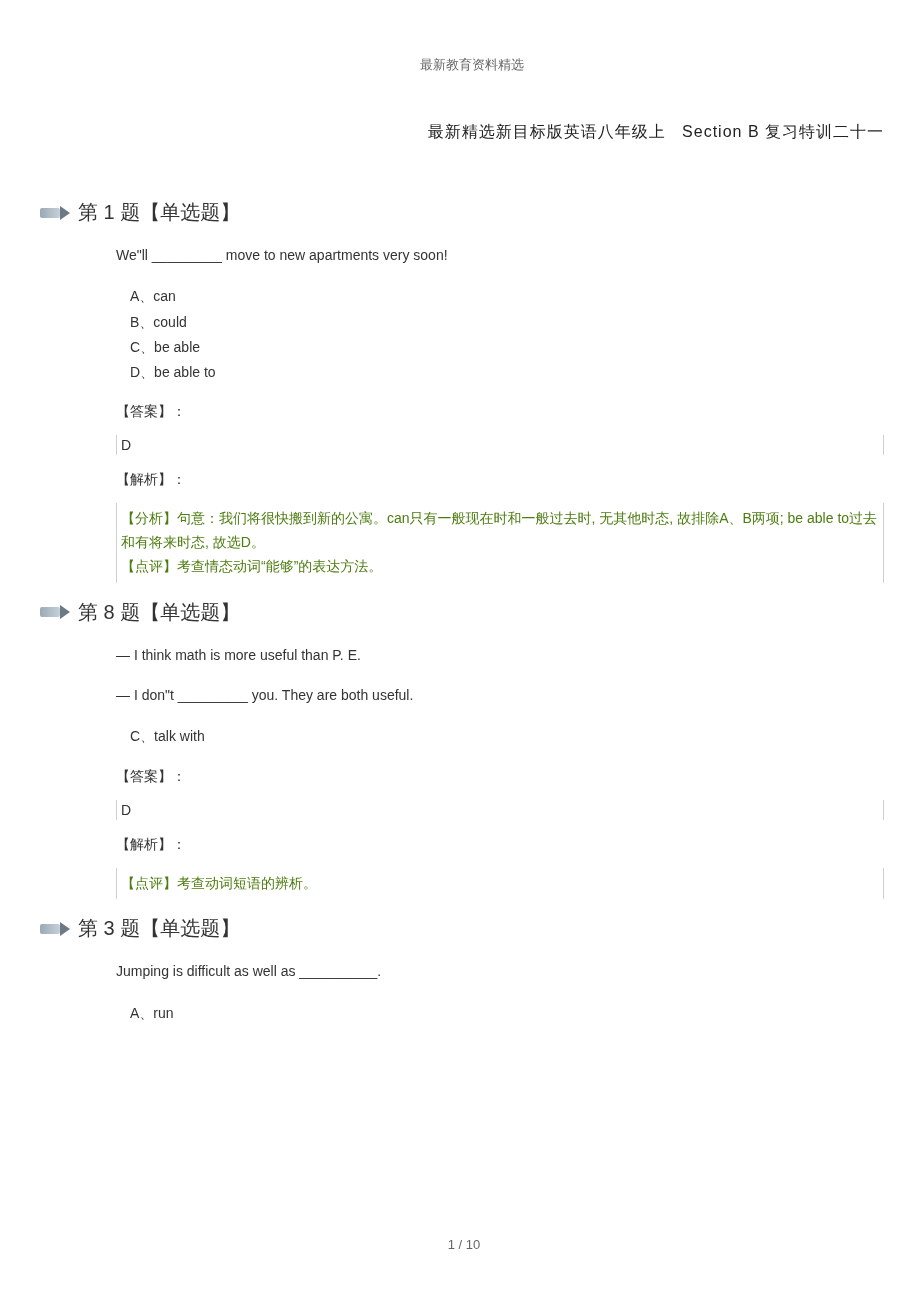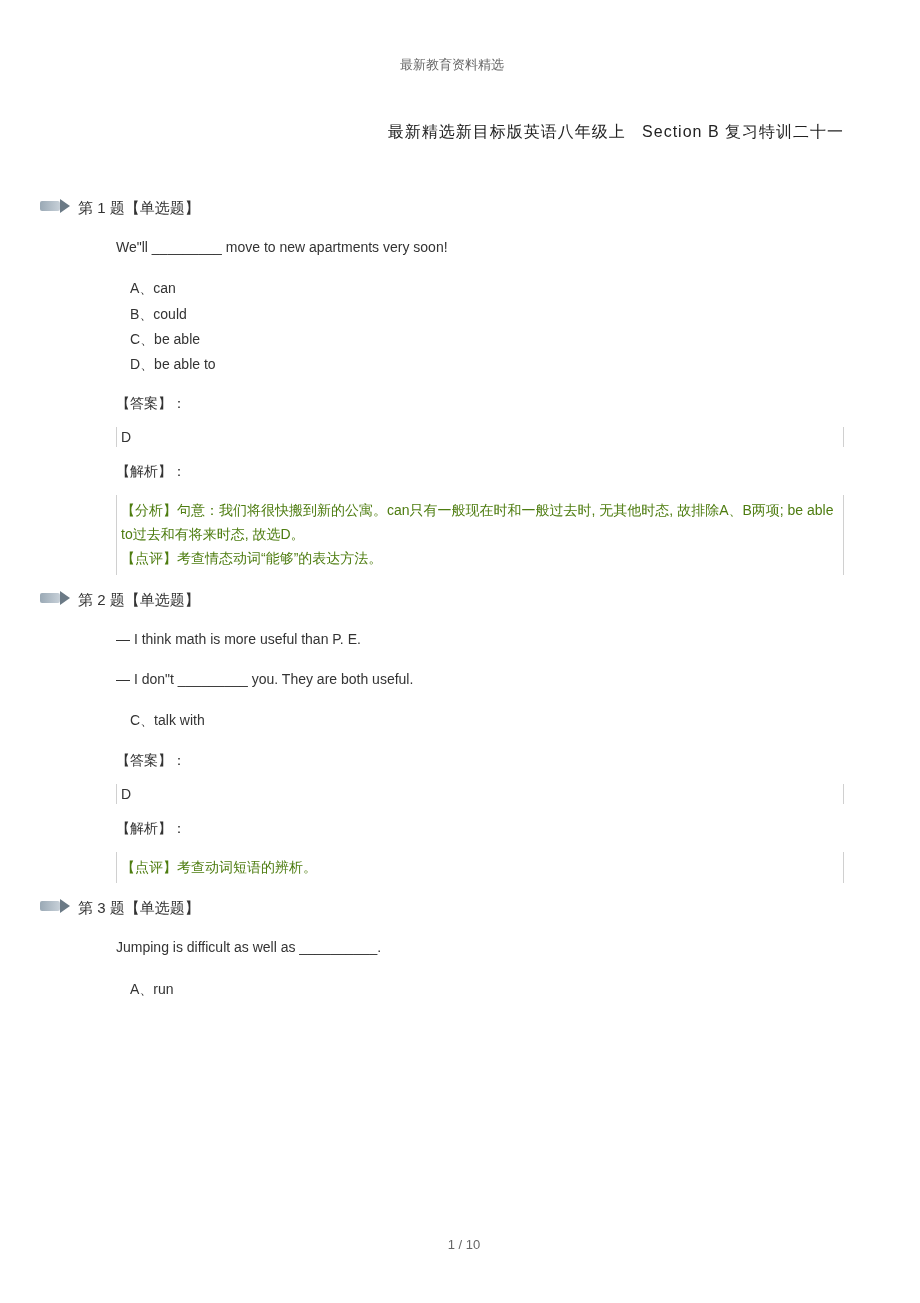--- a/index.html
+++ b/index.html
@@ -8,40 +8,40 @@
     padding: 0;
     background: #fff;
     font-family: "Microsoft YaHei", "SimSun", Arial, sans-serif;
     color: #333;
   }
   .page {
     width: 920px;
     height: 1284px;
     box-sizing: border-box;
     position: relative;
-    padding: 56px 76px 0 60px;
+    padding: 56px 36px 0 60px;
   }
   .header {
     text-align: center;
     font-size: 13px;
     color: #666;
     margin-bottom: 48px;
   }
   .title {
     text-align: right;
     font-size: 16px;
     font-weight: 400;
     color: #222;
     margin-bottom: 56px;
     letter-spacing: 1px;
   }
   .q-heading {
     display: flex;
-    align-items: flex-start;
-    font-size: 15px;
+    align-items: center;
+    font-size: 20px;
     color: #333;
     margin-bottom: 18px;
     margin-left: -20px;
   }
   .q-icon {
     width: 32px;
     height: 14px;
     margin-right: 6px;
     display: inline-block;
     position: relative;
@@ -130,21 +130,21 @@
     <div class="answer-box">D</div>
     <div class="label">【解析】：</div>
     <div class="analysis-box">
       <div>【分析】句意：我们将很快搬到新的公寓。can只有一般现在时和一般过去时, 无其他时态, 故排除A、B两项; be able to过去和有将来时态, 故选D。</div>
       <div>【点评】考查情态动词“能够”的表达方法。</div>
     </div>
   </div>
 
   <div class="q-heading">
     <span class="q-icon"></span>
-    <span>第 2 题【单选题】</span>
+    <span>第 8 题【单选题】</span>
   </div>
   <div class="q-body">
     <div class="q-text">— I think math is more useful than P. E.</div>
     <div class="q-text">— I don"t _________ you. They are both useful.</div>
     <div class="options">
       <div>C、talk with</div>
     </div>
     <div class="label">【答案】：</div>
     <div class="answer-box">D</div>
     <div class="label">【解析】：</div>

